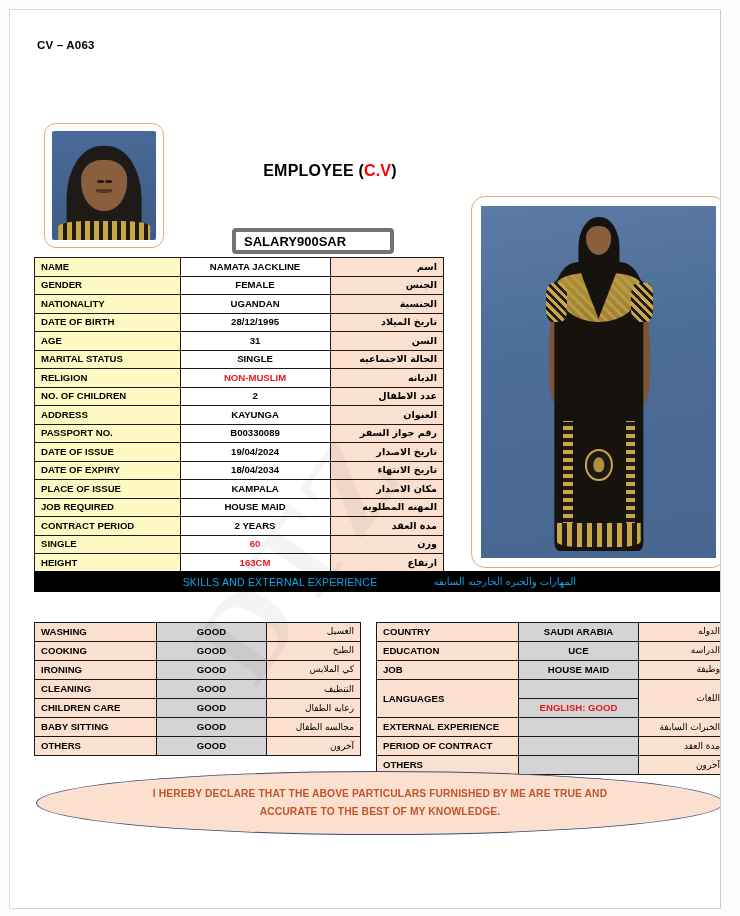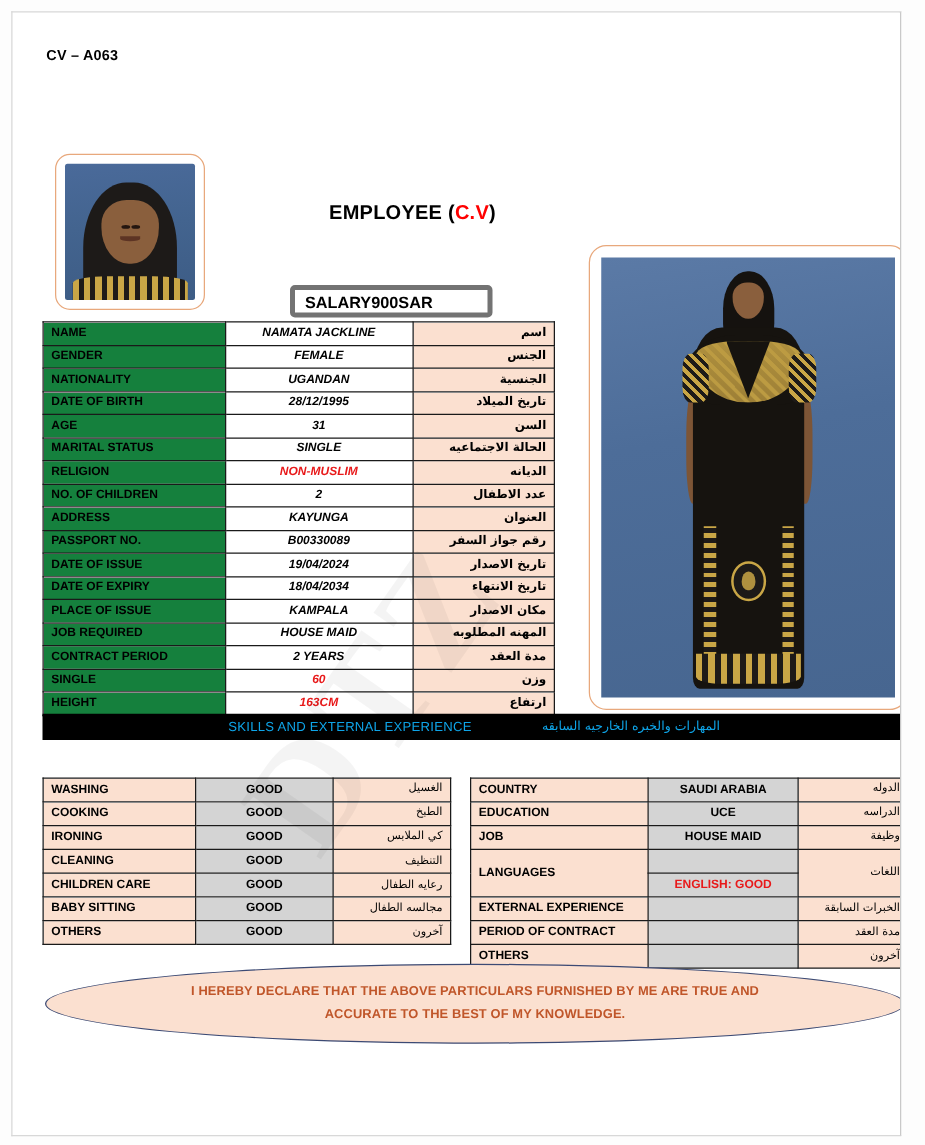--- a/index.html
+++ b/index.html
@@ -272,22 +272,22 @@
     border: 1px solid #1a1a1a;
     height: 18.5px;
     padding: 0 6px;
     font-size: 9.6px;
     font-weight: bold;
     color: #000;
     line-height: 1.05;
     overflow: hidden;
     white-space: nowrap;
   }
-  td.lbl { background: #15803d; width: 136px; text-align: left; }
-  td.val { background: #ffffff; width: 140px; text-align: center; font-style: italic; }
+  td.lbl { background: #fef9c3; width: 136px; text-align: left; }
+  td.val { background: #ffffff; width: 140px; text-align: center; }
   td.ar  { background: #fbe0d0; width: 106px; text-align: right;
            direction: rtl; font-family: "DejaVu Sans", sans-serif;
            font-size: 9px; font-weight: normal; }
   td.val.red { color: #e8191a; }
 
   
   .sectionbar {
     position: absolute;
     left: 24px; top: 561px;
     width: 692px; height: 21px;

